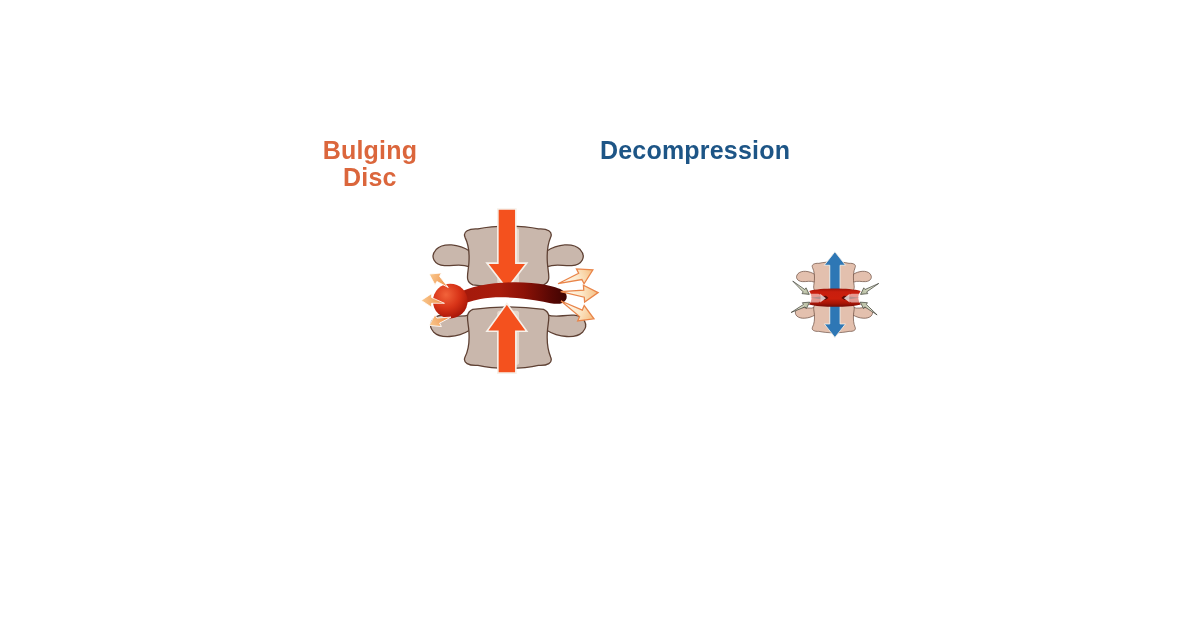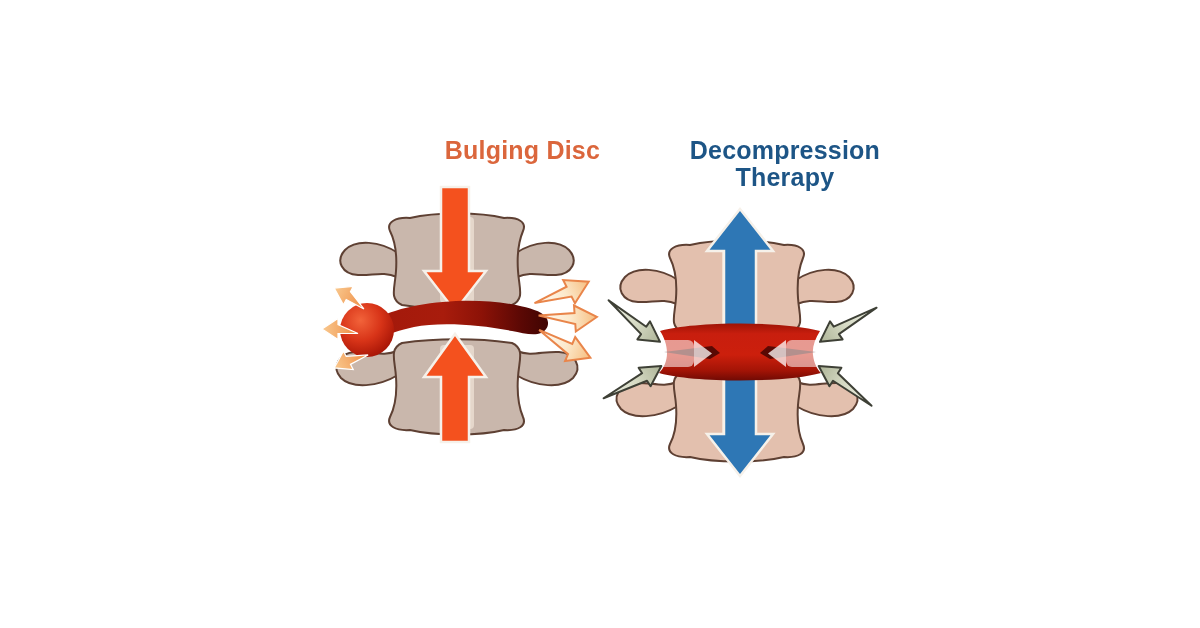--- a/index.html
+++ b/index.html
@@ -1,21 +1,21 @@
 <!DOCTYPE html>
 <html style="--background: #FFFFFF; --title-orange: #DB663C; --title-blue: #1D5586; --compression-orange: #F4511E; --decompression-blue: #2E77B5; --arrow-outline: #F6F1EA; --bone-left: #C9B7AC; --bone-left-light: #E5D7CB; --bone-right: #E3C0AE; --bone-right-light: #F2DDCC; --bone-outline: #5E4033; --disc-dark-red: #8F1408; --disc-dark-end: #3F0402; --disc-bright-red: #C81E0E; --bulge-red: #D83418; --side-arrow-orange: #EE8C44; --outlined-arrow-stroke: #E9854A; --gray-arrow-fill: #D6DAC4; --gray-arrow-stroke: #3E4036;"><head>
 <meta charset="utf-8">
 <style>
   html,body{margin:0;padding:0;background:#fff;}
   .stage{
     position:relative;width:1200px;height:628px;overflow:hidden;
     background:var(--background,#fff);
     font-family:"Liberation Sans",sans-serif;
   }
-  .panel{position:absolute;width:280px;display:flex;flex-direction:column;align-items:flex-end;margin:0;}
+  .panel{position:absolute;width:280px;display:flex;align-items:flex-start;margin:0;}
   .panel-before{left:320px;top:137px;}
   .panel-after{left:600px;top:137px;}
   .title{
     font-weight:bold;font-size:25px;line-height:27px;text-align:center;
     letter-spacing:.2px;display:flex;flex-direction:column;
   }
   .title-before{color:var(--title-orange,#DB663C);}
   .title-after{color:var(--title-blue,#1D5586);}
   .panel svg{margin-top:13px;display:block;}
 
@@ -102,21 +102,20 @@
         <use href="#bArrL" class="side-outlined" transform="translate(217,131) rotate(-27)"></use>
         <use href="#bArrL" class="side-outlined" transform="translate(219,144) rotate(-4)"></use>
         <use href="#bArrL" class="side-outlined" transform="translate(217,158) rotate(23)"></use>
       </g>
     </svg>
   </figure>
 
   <figure class="panel panel-after">
     <figcaption class="title title-after">
       <span>Decompression</span>
-      <span>Therapy</span>
     </figcaption>
 
     <svg width="280" height="295" viewBox="0 0 280 295">
       <defs>
         <linearGradient id="discGradR" x1="0" y1="0" x2="0" y2="1">
           <stop offset="0" stop-color="#9E1306"></stop>
           <stop offset="0.18" stop-color="#C81E0E"></stop>
           <stop offset="0.55" stop-color="#CC1F0C"></stop>
           <stop offset="0.82" stop-color="#A41406"></stop>
           <stop offset="1" stop-color="#700A04"></stop>

